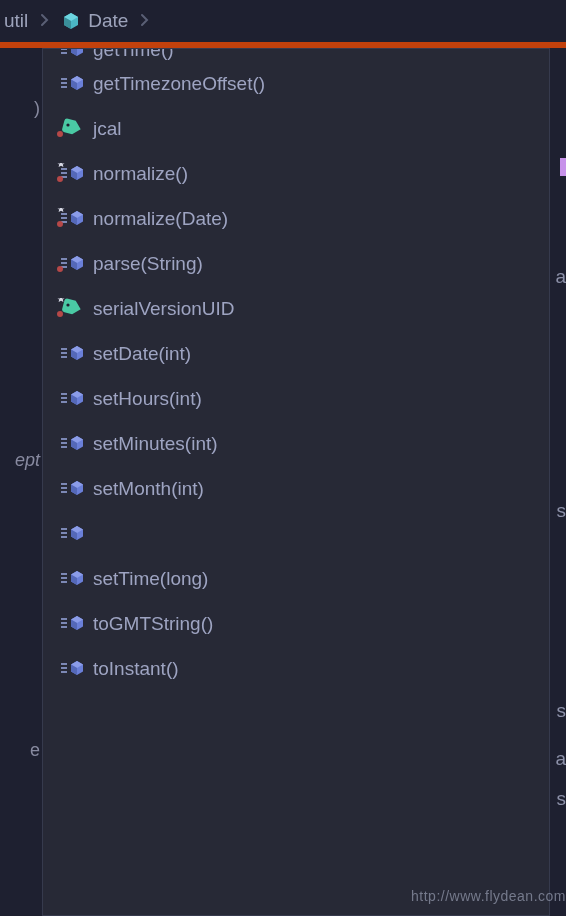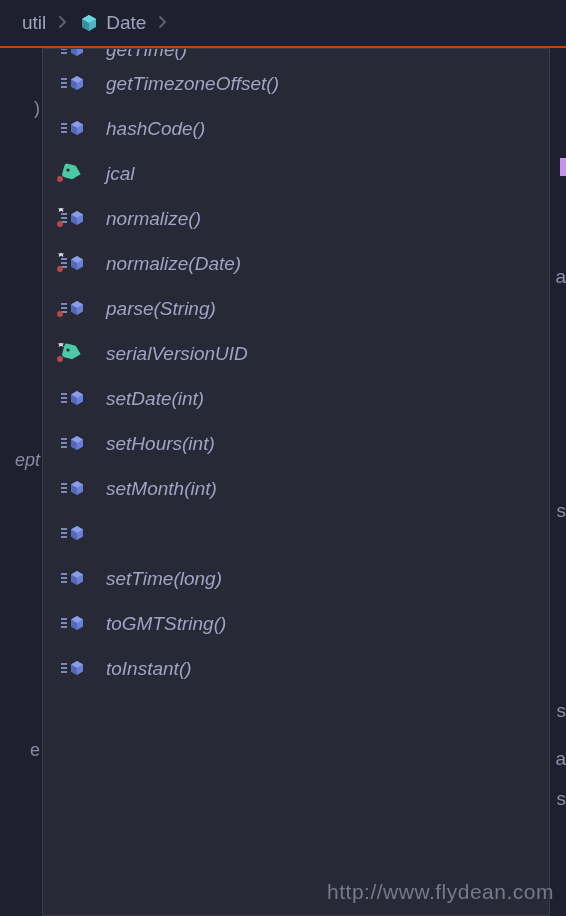--- a/index.html
+++ b/index.html
@@ -9,24 +9,24 @@
       background: #1e2030;
       font-family: -apple-system, 'Segoe UI', sans-serif;
       font-size: 18px;
       color: #9da3bb;
       overflow: hidden;
       position: relative;
     }
     .breadcrumb {
       display: flex;
       align-items: center;
-      padding: 8px 22px;
+      padding: 8px 4px;
       background: #1e2030;
       gap: 12px;
-      border-bottom: 2px solid #c2410c;
+      border-bottom: 6px solid #c2410c;
       height: 48px;
     }
     .breadcrumb-seg {
       display: flex;
       align-items: center;
       gap: 8px;
       color: #9da3bb;
       font-size: 19px;
     }
     .chevron {
@@ -58,25 +58,24 @@
       top: 48px;
       width: 508px;
       height: 868px;
       background: #272936;
       border: 1px solid #363a4d;
       overflow: hidden;
     }
     .item {
       display: flex;
       align-items: center;
-      gap: 23px;
+      gap: 10px;
       padding-left: 14px;
       height: 45px;
       cursor: pointer;
-      font-style: italic;
     }
     .item.partial-top {
       height: 18px;
       align-items: flex-end;
       overflow: hidden;
       margin-top: -6px;
     }
     .item-label {
       color: #9ea4c2;
       font-size: 19px;
@@ -106,23 +105,23 @@
     }
     .right-text {
       position: absolute;
       color: #8c90a8;
       right: 0;
       font-size: 19px;
     }
     .watermark {
       position: absolute;
       bottom: 12px;
-      right: 12px;
+      right: 0;
       color: rgba(150,155,175,0.7);
-      font-size: 21px;
+      font-size: 14px;
       font-family: Arial, sans-serif;
       letter-spacing: 0.5px;
     }
   </style>
 </head>
 <body>
 
 <div class="breadcrumb">
   <span class="breadcrumb-seg">
     <span>util</span>
@@ -193,36 +192,20 @@
       <path d="M6 7 L6 14 L0 10.5 L0 3.5 Z" fill="#5468b8"></path>
     </g>
 
   </svg>
       </span>
       <span class="item-label">getTimezoneOffset()</span>
     </div>
     <div class="item">
       <span class="icon-slot">
         <svg width="26" height="22" viewBox="0 0 26 22">
-    <rect x="4" y="5" width="6" height="2" fill="#7c88b5"></rect>
-    <rect x="4" y="9" width="6" height="2" fill="#7c88b5"></rect>
-    <rect x="4" y="13" width="6" height="2" fill="#7c88b5"></rect>
-    <g transform="translate(14,3)">
-      <path d="M6 0 L12 3.5 L12 10.5 L6 14 L0 10.5 L0 3.5 Z" fill="#6a7fd8"></path>
-      <path d="M6 0 L12 3.5 L6 7 L0 3.5 Z" fill="#8b9ce8"></path>
-      <path d="M6 7 L6 14 L0 10.5 L0 3.5 Z" fill="#5468b8"></path>
-    </g>
-
-  </svg>
-      </span>
-      <span class="item-label">hashCode()</span>
-    </div>
-    <div class="item">
-      <span class="icon-slot">
-        <svg width="26" height="22" viewBox="0 0 26 22">
     <g transform="translate(8,2)">
       <path d="M1 0 L9 0 L16 7 L9 14 L1 14 Q-2 14 -2 11 L-2 3 Q-2 0 1 0 Z" fill="#4ac9a4" transform="rotate(15 7 7)"></path>
       <circle cx="3" cy="5" r="1.6" fill="#1e2030"></circle>
     </g>
     <circle cx="3" cy="16" r="3" fill="#b54848"></circle>
   </svg>
       </span>
       <span class="item-label">jcal</span>
     </div>
     <div class="item">
@@ -327,20 +310,36 @@
     <rect x="4" y="9" width="6" height="2" fill="#7c88b5"></rect>
     <rect x="4" y="13" width="6" height="2" fill="#7c88b5"></rect>
     <g transform="translate(14,3)">
       <path d="M6 0 L12 3.5 L12 10.5 L6 14 L0 10.5 L0 3.5 Z" fill="#6a7fd8"></path>
       <path d="M6 0 L12 3.5 L6 7 L0 3.5 Z" fill="#8b9ce8"></path>
       <path d="M6 7 L6 14 L0 10.5 L0 3.5 Z" fill="#5468b8"></path>
     </g>
 
   </svg>
       </span>
+      <span class="item-label">setMinutes(int)</span>
+    </div>
+    <div class="item">
+      <span class="icon-slot">
+        <svg width="26" height="22" viewBox="0 0 26 22">
+    <rect x="4" y="5" width="6" height="2" fill="#7c88b5"></rect>
+    <rect x="4" y="9" width="6" height="2" fill="#7c88b5"></rect>
+    <rect x="4" y="13" width="6" height="2" fill="#7c88b5"></rect>
+    <g transform="translate(14,3)">
+      <path d="M6 0 L12 3.5 L12 10.5 L6 14 L0 10.5 L0 3.5 Z" fill="#6a7fd8"></path>
+      <path d="M6 0 L12 3.5 L6 7 L0 3.5 Z" fill="#8b9ce8"></path>
+      <path d="M6 7 L6 14 L0 10.5 L0 3.5 Z" fill="#5468b8"></path>
+    </g>
+
+  </svg>
+      </span>
       <span class="item-label">setMonth(int)</span>
     </div>
     <div class="item">
       <span class="icon-slot">
         <svg width="26" height="22" viewBox="0 0 26 22">
     <rect x="4" y="5" width="6" height="2" fill="#7c88b5"></rect>
     <rect x="4" y="9" width="6" height="2" fill="#7c88b5"></rect>
     <rect x="4" y="13" width="6" height="2" fill="#7c88b5"></rect>
     <g transform="translate(14,3)">
       <path d="M6 0 L12 3.5 L12 10.5 L6 14 L0 10.5 L0 3.5 Z" fill="#6a7fd8"></path>

